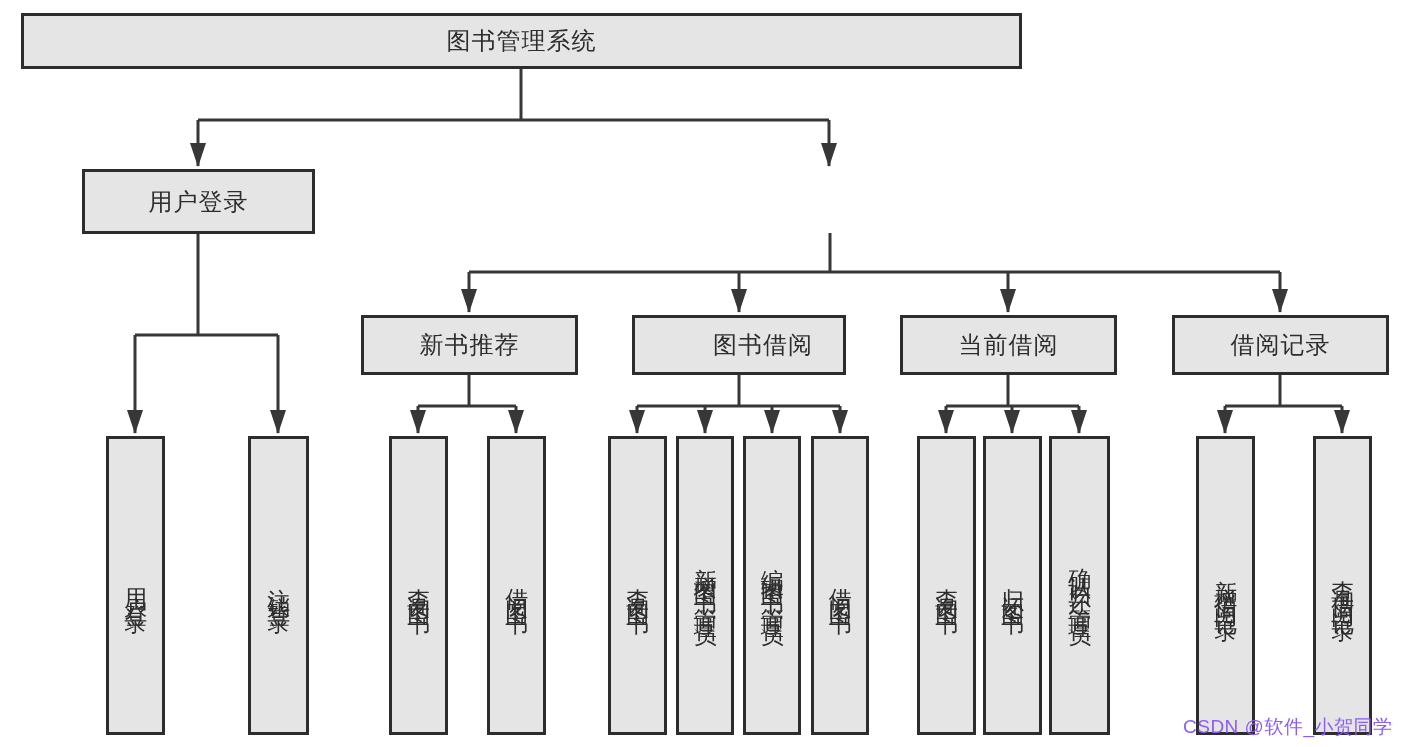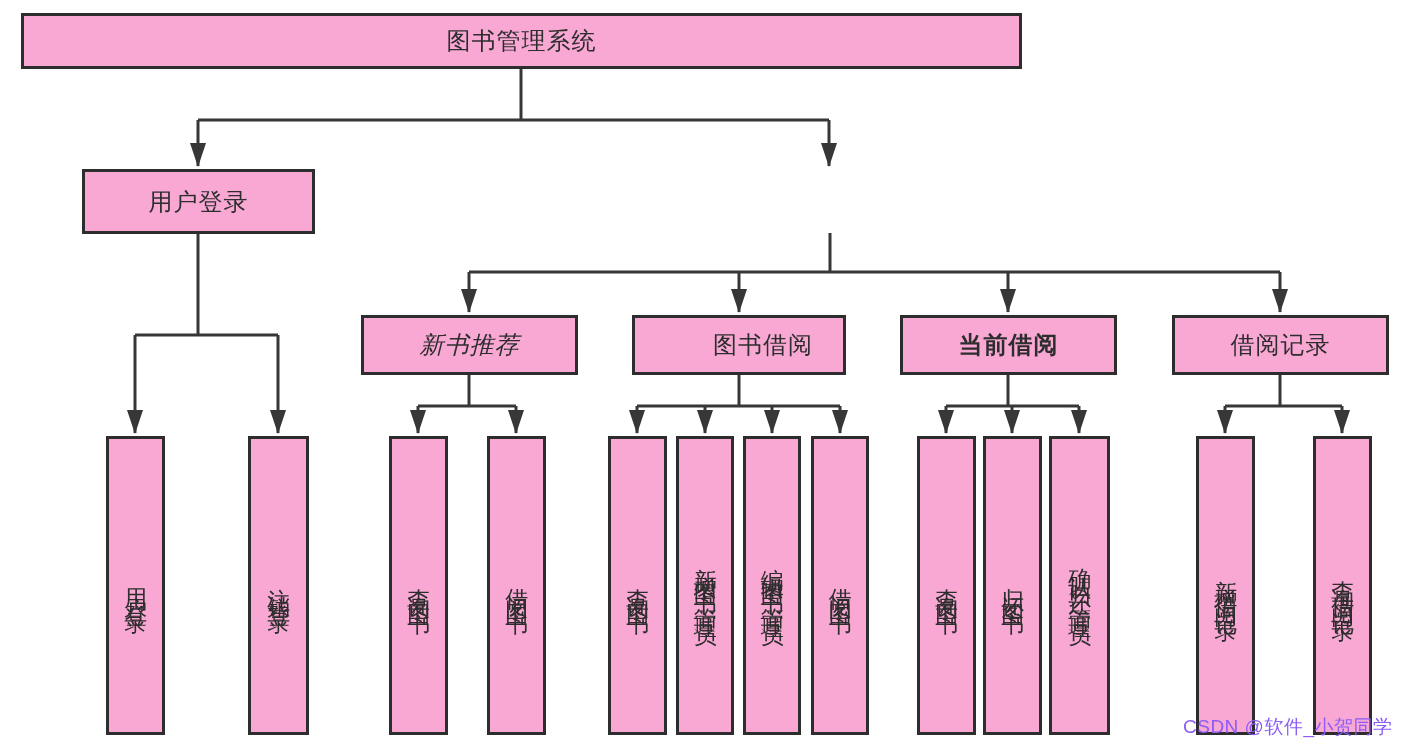--- a/index.html
+++ b/index.html
@@ -2,36 +2,36 @@
 <html><head>
 <meta charset="utf-8">
 <style>
   html,body{margin:0;padding:0;background:#ffffff;}
   .canvas{
     position:relative;width:1405px;height:747px;background:#ffffff;
     font-family:"Liberation Sans",sans-serif;color:#2d2d2d;overflow:hidden;
   }
   .connectors{position:absolute;left:0;top:0;width:1405px;height:747px;}
   .box{
-    position:absolute;box-sizing:border-box;background:#f9a8d4;
+    position:absolute;box-sizing:border-box;background:#e5e5e5;
     border:3px solid #2d2d2d;display:flex;align-items:center;justify-content:center;
     text-align:right;z-index:2;
   }
   .h{font-size:24px;letter-spacing:1px;white-space:nowrap;}
   .v{
     writing-mode:vertical-lr;text-orientation:mixed;
     font-size:23px;letter-spacing:8px;line-height:1.1;
   }
   
   .n-root{left:21px;top:13px;width:1001px;height:56px;}
   .n-user-login{left:82px;top:169px;width:233px;height:65px;}
   .n-book-mgmt{left:712px;top:169px;width:235px;height:64px;}
-  .n-new-book{left:361px;top:315px;width:217px;height:60px;font-style:italic;}
+  .n-new-book{left:361px;top:315px;width:217px;height:60px;}
   .n-book-borrow{left:632px;top:315px;width:214px;height:60px;padding-left:48px;}
-  .n-current-borrow{left:900px;top:315px;width:217px;height:60px;font-weight:bold;}
+  .n-current-borrow{left:900px;top:315px;width:217px;height:60px;}
   .n-borrow-record{left:1172px;top:315px;width:217px;height:60px;}
   .leaf{top:436px;height:299px;}
   .n-ul-login{left:106px;width:59px;}
   .n-ul-logout{left:248px;width:61px;}
   .n-nb-query{left:389px;width:59px;}
   .n-nb-borrow{left:487px;width:59px;}
   .n-bb-query{left:608px;width:59px;}
   .n-bb-add{left:676px;width:58px;}
   .n-bb-edit{left:743px;width:58px;}
   .n-bb-borrow{left:811px;width:58px;}

